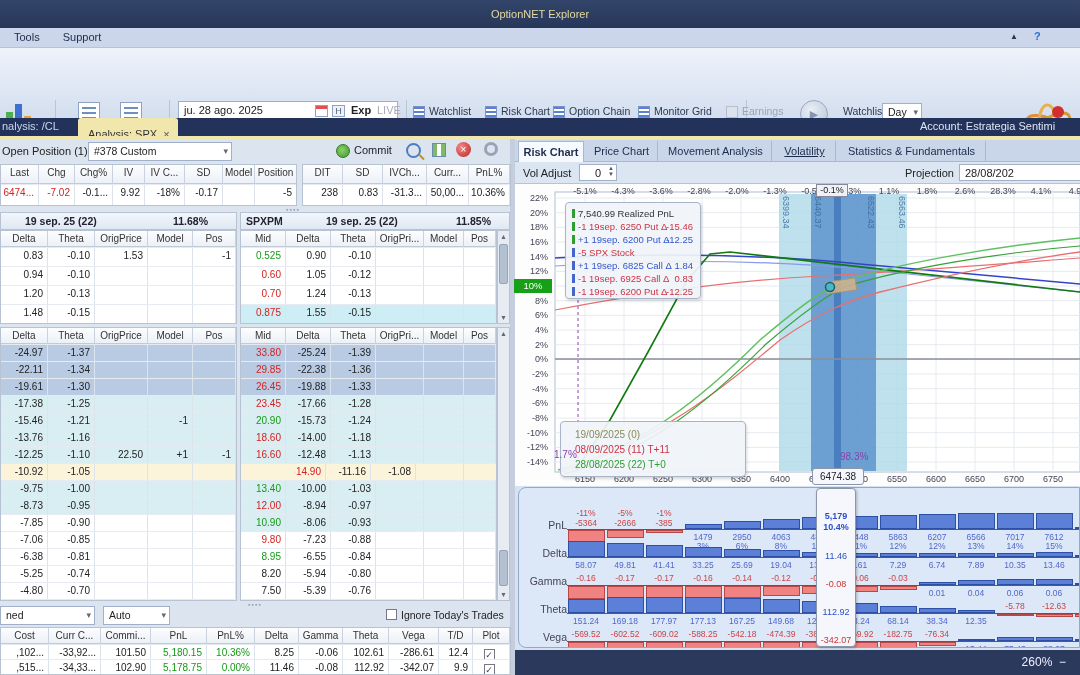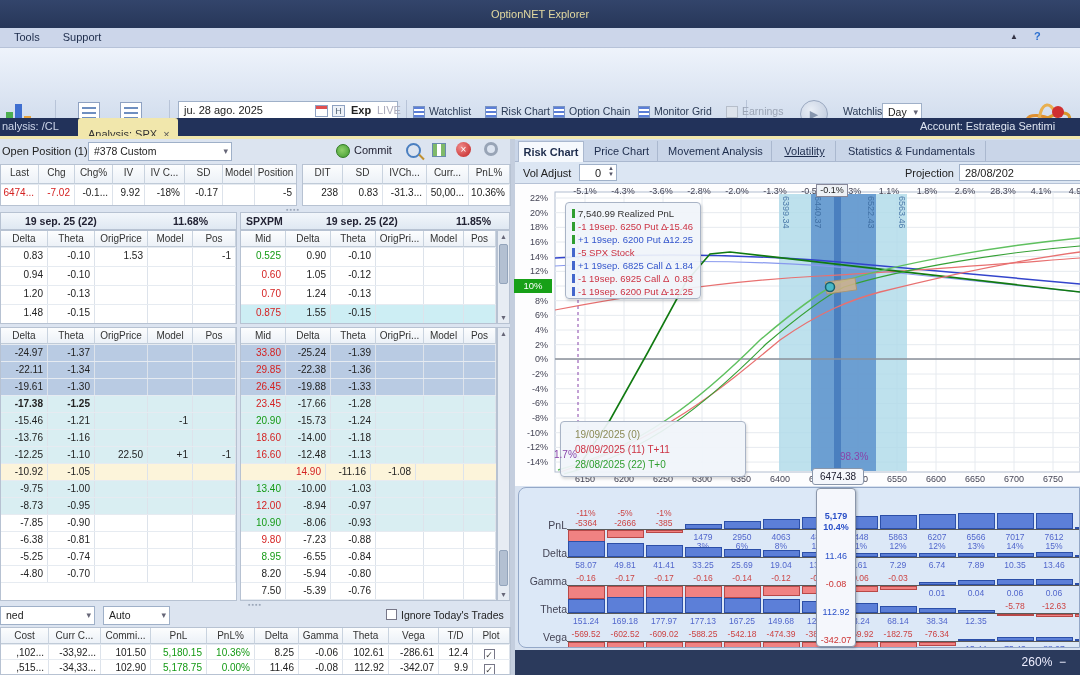--- a/index.html
+++ b/index.html
@@ -229,28 +229,29 @@
     <span class="sarr" style="top:0">▲</span>
       <div class="sthumb" style="top:13px;height:40px"></div>
       <span class="sarr" style="bottom:0">▼</span>
   </div>
 
   <div class="grid" id="putsL" style="left:0;top:327px;width:237px;height:274px">
       <div class="rowline" style="height: 17px;"><span class="hcell" style="width: 47px;">Delta</span><span class="hcell" style="width: 47px;">Theta</span><span class="hcell" style="width: 53px;">OrigPrice</span><span class="hcell" style="width: 45px;">Model</span><span class="hcell" style="width: 43px;">Pos</span></div>
       <div class="rowline bg-b" style="height: 17px;"><span class="cell" style="width: 47px;">-24.97</span><span class="cell" style="width: 47px;">-1.37</span><span class="cell" style="width: 53px;"></span><span class="cell" style="width: 45px;"></span><span class="cell" style="width: 43px;"></span></div>
       <div class="rowline bg-b" style="height: 17px;"><span class="cell" style="width: 47px;">-22.11</span><span class="cell" style="width: 47px;">-1.34</span><span class="cell" style="width: 53px;"></span><span class="cell" style="width: 45px;"></span><span class="cell" style="width: 43px;"></span></div>
       <div class="rowline bg-b" style="height: 17px;"><span class="cell" style="width: 47px;">-19.61</span><span class="cell" style="width: 47px;">-1.30</span><span class="cell" style="width: 53px;"></span><span class="cell" style="width: 45px;"></span><span class="cell" style="width: 43px;"></span></div>
-      <div class="rowline bg-c" style="height: 17px; font-weight: bold;"><span class="cell" style="width: 47px;">-17.38</span><span class="cell" style="width: 47px;">-1.25</span><span class="cell" style="width: 53px;"></span><span class="cell" style="width: 45px;"></span><span class="cell" style="width: 43px;"></span></div>
+      <div class="rowline bg-c" style="height: 17px;"><span class="cell" style="width: 47px;">-17.38</span><span class="cell" style="width: 47px;">-1.25</span><span class="cell" style="width: 53px;"></span><span class="cell" style="width: 45px;"></span><span class="cell" style="width: 43px;"></span></div>
       <div class="rowline bg-c" style="height: 17px;"><span class="cell" style="width: 47px;">-15.46</span><span class="cell" style="width: 47px;">-1.21</span><span class="cell" style="width: 53px;"></span><span class="cell" style="width: 45px;">-1</span><span class="cell" style="width: 43px;"></span></div>
       <div class="rowline bg-c" style="height: 17px;"><span class="cell" style="width: 47px;">-13.76</span><span class="cell" style="width: 47px;">-1.16</span><span class="cell" style="width: 53px;"></span><span class="cell" style="width: 45px;"></span><span class="cell" style="width: 43px;"></span></div>
       <div class="rowline bg-c" style="height: 17px;"><span class="cell" style="width: 47px;">-12.25</span><span class="cell" style="width: 47px;">-1.10</span><span class="cell" style="width: 53px;">22.50</span><span class="cell" style="width: 45px;">+1</span><span class="cell" style="width: 43px;">-1</span></div>
       <div class="rowline bg-y" style="height: 17px;"><span class="cell" style="width: 47px;">-10.92</span><span class="cell" style="width: 47px;">-1.05</span><span class="cell" style="width: 53px;"></span><span class="cell" style="width: 45px;"></span><span class="cell" style="width: 43px;"></span></div>
       <div class="rowline bg-c" style="height: 17px;"><span class="cell" style="width: 47px;">-9.75</span><span class="cell" style="width: 47px;">-1.00</span><span class="cell" style="width: 53px;"></span><span class="cell" style="width: 45px;"></span><span class="cell" style="width: 43px;"></span></div>
       <div class="rowline bg-c" style="height: 17px;"><span class="cell" style="width: 47px;">-8.73</span><span class="cell" style="width: 47px;">-0.95</span><span class="cell" style="width: 53px;"></span><span class="cell" style="width: 45px;"></span><span class="cell" style="width: 43px;"></span></div>
       <div class="rowline bg-w" style="height: 17px;"><span class="cell" style="width: 47px;">-7.85</span><span class="cell" style="width: 47px;">-0.90</span><span class="cell" style="width: 53px;"></span><span class="cell" style="width: 45px;"></span><span class="cell" style="width: 43px;"></span></div>
+      <div class="rowline bg-w" style="height: 17px;"><span class="cell" style="width: 47px;">-7.06</span><span class="cell" style="width: 47px;">-0.85</span><span class="cell" style="width: 53px;"></span><span class="cell" style="width: 45px;"></span><span class="cell" style="width: 43px;"></span></div>
       <div class="rowline bg-w" style="height: 17px;"><span class="cell" style="width: 47px;">-6.38</span><span class="cell" style="width: 47px;">-0.81</span><span class="cell" style="width: 53px;"></span><span class="cell" style="width: 45px;"></span><span class="cell" style="width: 43px;"></span></div>
       <div class="rowline bg-w" style="height: 17px;"><span class="cell" style="width: 47px;">-5.25</span><span class="cell" style="width: 47px;">-0.74</span><span class="cell" style="width: 53px;"></span><span class="cell" style="width: 45px;"></span><span class="cell" style="width: 43px;"></span></div>
       <div class="rowline bg-w" style="height: 17px;"><span class="cell" style="width: 47px;">-4.80</span><span class="cell" style="width: 47px;">-0.70</span><span class="cell" style="width: 53px;"></span><span class="cell" style="width: 45px;"></span><span class="cell" style="width: 43px;"></span></div>
     </div>
   <div class="grid" id="putsR" style="left:240px;top:327px;width:257px;height:274px">
       <div class="rowline" style="height: 17px;"><span class="hcell" style="width: 45px;">Mid</span><span class="hcell" style="width: 45px;">Delta</span><span class="hcell" style="width: 45px;">Theta</span><span class="hcell" style="width: 48px;">OrigPri...</span><span class="hcell" style="width: 40px;">Model</span><span class="hcell" style="width: 32px;">Pos</span></div>
       <div class="rowline bg-b" style="height: 17px;"><span class="cell tr" style="width: 45px;">33.80</span><span class="cell" style="width: 45px;">-25.24</span><span class="cell" style="width: 45px;">-1.39</span><span class="cell" style="width: 48px;"></span><span class="cell" style="width: 40px;"></span><span class="cell" style="width: 32px;"></span></div>
       <div class="rowline bg-b" style="height: 17px;"><span class="cell tr" style="width: 45px;">29.85</span><span class="cell" style="width: 45px;">-22.38</span><span class="cell" style="width: 45px;">-1.36</span><span class="cell" style="width: 48px;"></span><span class="cell" style="width: 40px;"></span><span class="cell" style="width: 32px;"></span></div>
       <div class="rowline bg-b" style="height: 17px;"><span class="cell tr" style="width: 45px;">26.45</span><span class="cell" style="width: 45px;">-19.88</span><span class="cell" style="width: 45px;">-1.33</span><span class="cell" style="width: 48px;"></span><span class="cell" style="width: 40px;"></span><span class="cell" style="width: 32px;"></span></div>
       <div class="rowline bg-c" style="height: 17px;"><span class="cell tr" style="width: 45px;">23.45</span><span class="cell" style="width: 45px;">-17.66</span><span class="cell" style="width: 45px;">-1.28</span><span class="cell" style="width: 48px;"></span><span class="cell" style="width: 40px;"></span><span class="cell" style="width: 32px;"></span></div>

